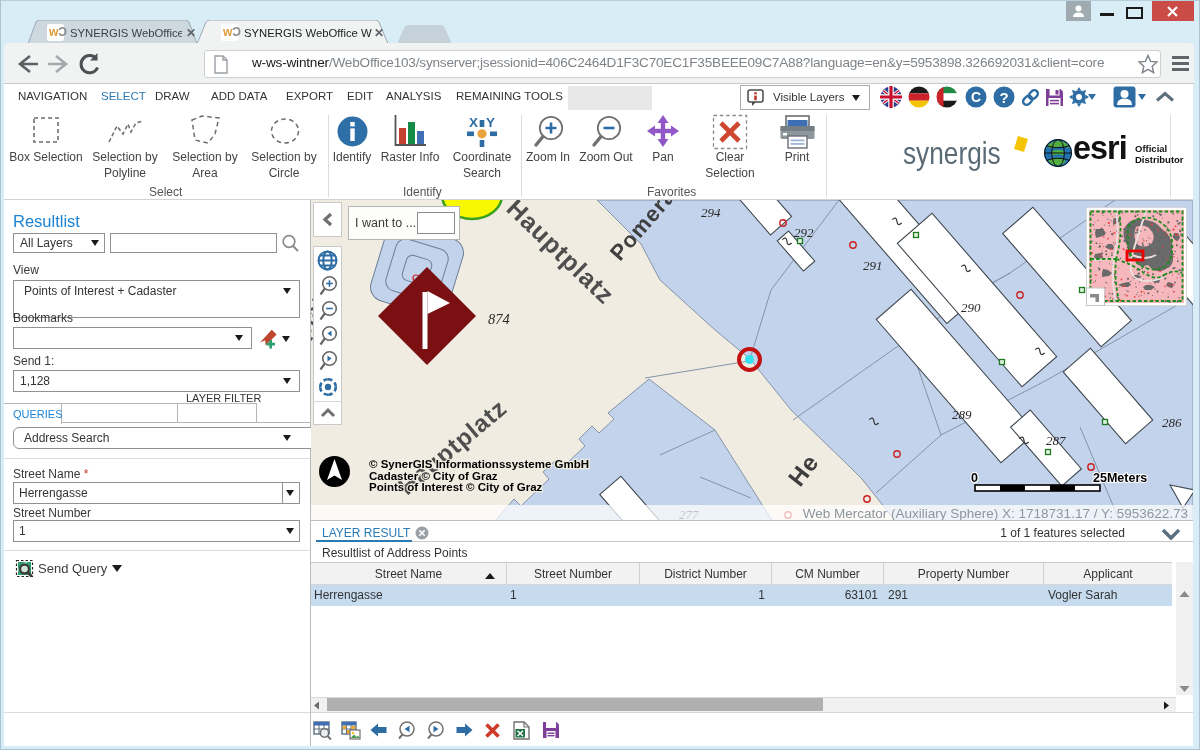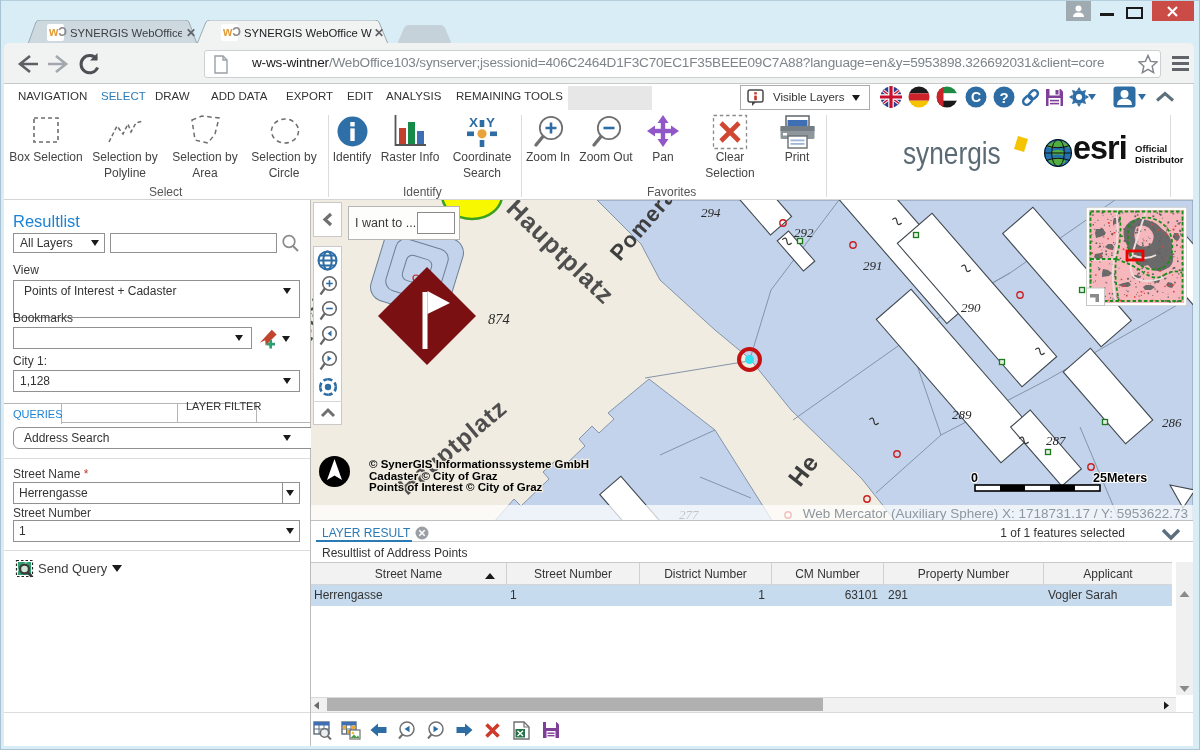--- a/index.html
+++ b/index.html
@@ -295,31 +295,31 @@
 <div class="sel" style="left:13px;top:280px;width:287px;height:38px;line-height:20px;padding-left:10px;">Points of Interest + Cadaster</div>
 <div class="selarrow" style="left:283px;top:288px;"></div>
 <div class="lbl" style="left:13px;top:311px;">Bookmarks</div>
 <div class="sel" style="left:13px;top:327px;width:239px;height:22px;"></div>
 <div class="selarrow" style="left:235px;top:335px;"></div>
 <svg class="abs" style="left:258px;top:329px;" width="21" height="21">
     <polygon points="13.8,0.8 18.6,5.6 7.6,16.6 7.2,11.2 1.8,13.8" fill="#c0452f"></polygon>
     <path d="M8.5 15.2 L17 15.2 M12.7 11 L12.7 19.5" stroke="#2f9e6e" stroke-width="2.7"></path>
   </svg>
 <div class="selarrow" style="left:282px;top:336px;"></div>
-<div class="lbl" style="left:13px;top:354px;">City 1:</div>
+<div class="lbl" style="left:13px;top:354px;">Send 1:</div>
 <div class="sel" style="left:13px;top:370px;width:287px;height:22px;line-height:20px;padding-left:6px;">1,128</div>
 <div class="selarrow" style="left:283px;top:378px;"></div>
 
 <div class="abs" style="left:4px;top:403px;width:58px;height:21px;border-top:1px solid #b5b5b5;border-right:1px solid #b5b5b5;background:#fff;"></div>
 <div class="abs" style="left:62px;top:403px;width:116px;height:20px;border-top:1px solid #b5b5b5;border-right:1px solid #b5b5b5;border-bottom:1px solid #b5b5b5;background:#fff;"></div>
 <div class="abs" style="left:178px;top:403px;width:79px;height:20px;border-top:1px solid #b5b5b5;border-right:1px solid #b5b5b5;border-bottom:1px solid #b5b5b5;background:#fff;"></div>
 <div class="abs" style="left:257px;top:422px;width:53px;height:1px;background:#b5b5b5;"></div>
 <div class="abs" style="left:13px;top:408px;font-size:11px;color:#1b83d5;">QUERIES</div>
 <div class="abs" style="left:71px;top:424px;font-size:15px;color:#333;">TABLE OF CONTENT</div>
-<div class="abs" style="left:186px;top:400px;font-size:11px;color:#333;">LAYER FILTER</div>
+<div class="abs" style="left:186px;top:392px;font-size:11px;color:#333;">LAYER FILTER</div>
 <div class="sel" style="left:13px;top:427px;width:312px;height:22px;line-height:20px;padding-left:10px;border-radius:6px;">Address Search</div>
 <div class="selarrow" style="left:283px;top:435px;"></div>
 <div class="abs" style="left:4px;top:458px;width:306px;height:1px;background:#dcdcdc;"></div>
 <div class="lbl" style="left:13px;top:467px;">Street Name <span style="color:#c0392b;">*</span></div>
 <div class="sel" style="left:13px;top:482px;width:287px;height:22px;line-height:20px;padding-left:5px;">Herrengasse</div>
 <div class="abs" style="left:282px;top:483px;width:17px;height:20px;border-left:1px solid #919191;"></div>
 <div class="selarrow" style="left:286px;top:490px;"></div>
 <div class="lbl" style="left:13px;top:506px;">Street Number</div>
 <div class="sel" style="left:13px;top:520px;width:287px;height:22px;line-height:20px;padding-left:5px;">1</div>
 <div class="selarrow" style="left:286px;top:528px;"></div>

